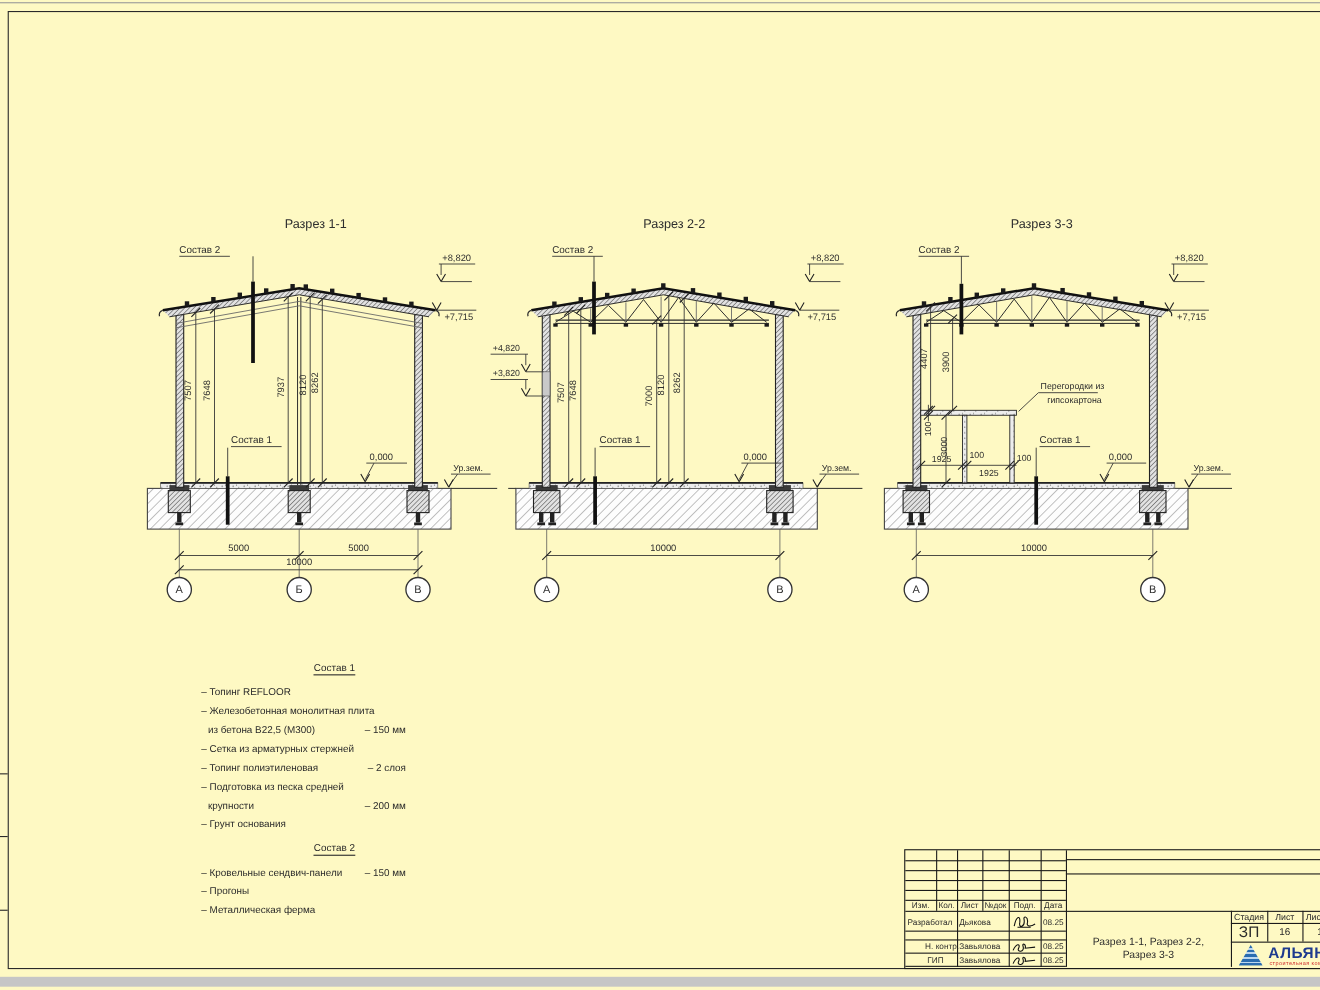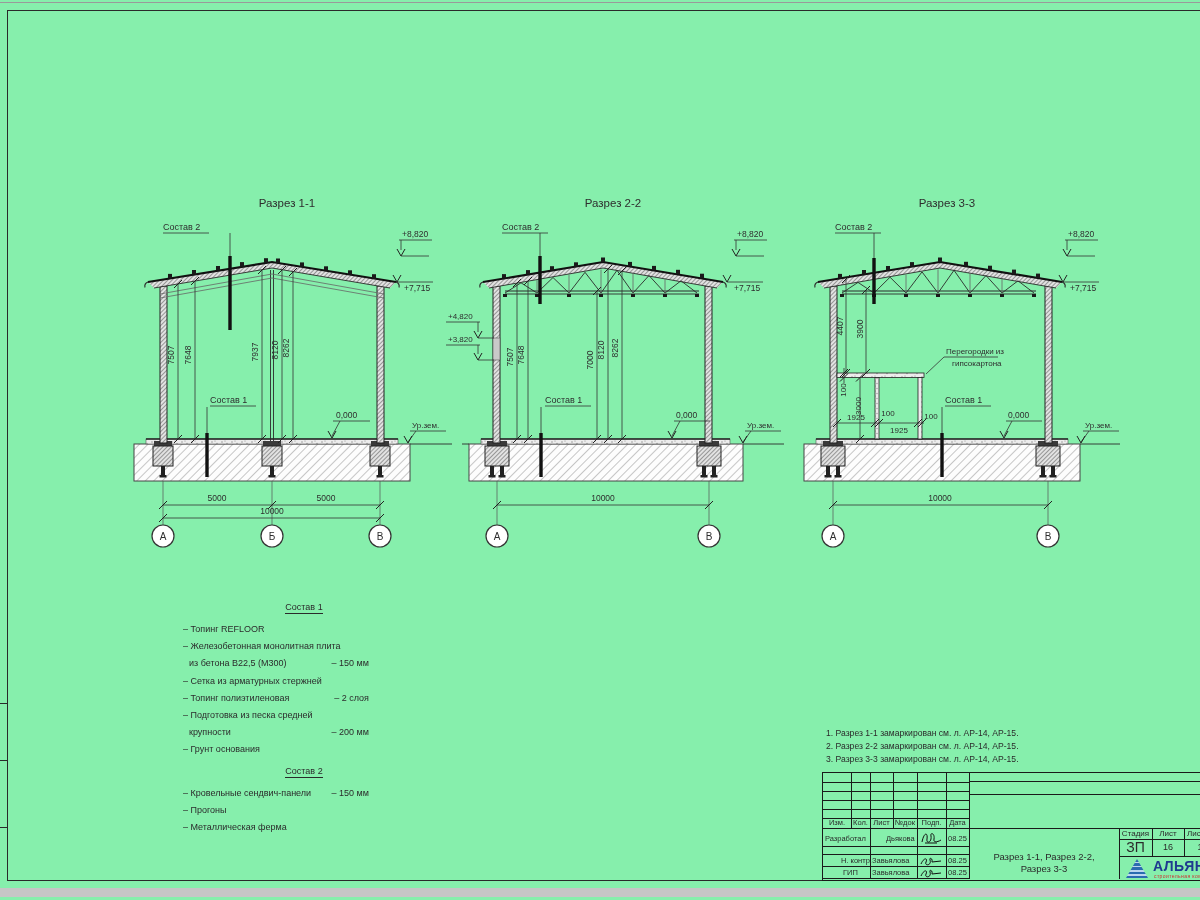--- a/index.html
+++ b/index.html
@@ -1,16 +1,16 @@
 <!DOCTYPE html>
 <html><head>
 <meta charset="utf-8">
 <style>
   html,body{margin:0;padding:0;background:#fff}
-  .sheet{position:relative;width:1200px;height:900px;background:#86efac;overflow:hidden;
+  .sheet{position:relative;width:1200px;height:900px;background:#fef9c3;overflow:hidden;
          font-family:"Liberation Sans",sans-serif;color:#2b2b2b}
   .abs{position:absolute}
   .hline{position:absolute;background:#2a2a2a}
   svg{position:absolute}
   svg text{fill:#2e2e2e;font-family:"Liberation Sans",sans-serif}
   .titletxt{font-size:11.5px}
   .lbltxt{font-size:9px}
   .dimtxt{font-size:8.5px}
   .smtxt{font-size:8px}
   .axtxt{font-size:10px}
@@ -499,25 +499,20 @@
     <div class="s-row"><span>– Грунт основания</span><span class="s-val"></span></div>
   </div>
 
   <div class="sostav" style="left:183px;top:766px">
     <div class="s-head"><span>Состав 2</span></div>
     <div class="s-row"><span>– Кровельные сендвич-панели</span><span class="s-val">– 150 мм</span></div>
     <div class="s-row"><span>– Прогоны</span><span class="s-val"></span></div>
     <div class="s-row"><span>– Металлическая ферма</span><span class="s-val"></span></div>
   </div>
 
-  <div class="notes" style="left:826px;top:727px">
-    <div>1. Разрез 1-1 замаркирован см. л. АР-14, АР-15.</div>
-    <div>2. Разрез 2-2 замаркирован см. л. АР-14, АР-15.</div>
-    <div>3. Разрез 3-3 замаркирован см. л. АР-14, АР-15.</div>
-  </div>
 
   <div class="tb">
 
     <div class="h" style="left:0;top:9px;width:146px"></div>
     <div class="h" style="left:0;top:18px;width:146px"></div>
     <div class="h" style="left:0;top:27px;width:146px"></div>
     <div class="h" style="left:0;top:36px;width:146px"></div>
     <div class="h" style="left:0;top:45px;width:146px"></div>
     <div class="h" style="left:0;top:55px;width:407px"></div>
     <div class="h" style="left:0;top:73px;width:146px"></div>
@@ -540,21 +535,21 @@
     <div class="v" style="left:361px;top:55px;height:28px"></div>
 
     <div class="c" style="left:0;top:45px;width:28px">Изм.</div>
     <div class="c" style="left:28px;top:45px;width:19px">Кол.</div>
     <div class="c" style="left:47px;top:45px;width:23px">Лист</div>
     <div class="c" style="left:70px;top:45px;width:24px">№док</div>
     <div class="c" style="left:94px;top:45px;width:29px">Подп.</div>
     <div class="c" style="left:123px;top:45px;width:23px">Дата</div>
 
     <div class="c" style="left:1px;top:61px;width:46px;text-align:left;padding-left:1px">Разработал</div>
-    <div class="c" style="left:47px;top:61px;width:47px;text-align:left;padding-left:16px">Дьякова</div>
+    <div class="c" style="left:47px;top:61px;width:47px;text-align:left;padding-left:2px">Дьякова</div>
     <svg style="left:96px;top:57px" width="26" height="15" viewBox="0 0 26 15">
         <path d="M3 12 C5 2 9 2 8 9 C7 14 13 13 12 6 C11 2 16 3 15 9 C14 13 19 12 22 10 M6 13 L18 13" stroke="#111" stroke-width="1" fill="none"></path>
       </svg>
     <div class="c" style="left:123px;top:61px;width:23px">08.25</div>
 
     <div class="c" style="left:1px;top:83px;width:46px;text-align:left;padding-left:17px">Н. контр.</div>
     <div class="c" style="left:47px;top:83px;width:47px;text-align:left;padding-left:2px">Завьялова</div>
     <svg style="left:96px;top:82px" width="26" height="12" viewBox="0 0 26 12">
         <path d="M2 9 C5 2 9 3 7 7 C5 11 13 11 11 5 C10 2 14 3 13 7 L22 6" stroke="#111" stroke-width="1" fill="none"></path>
       </svg>

